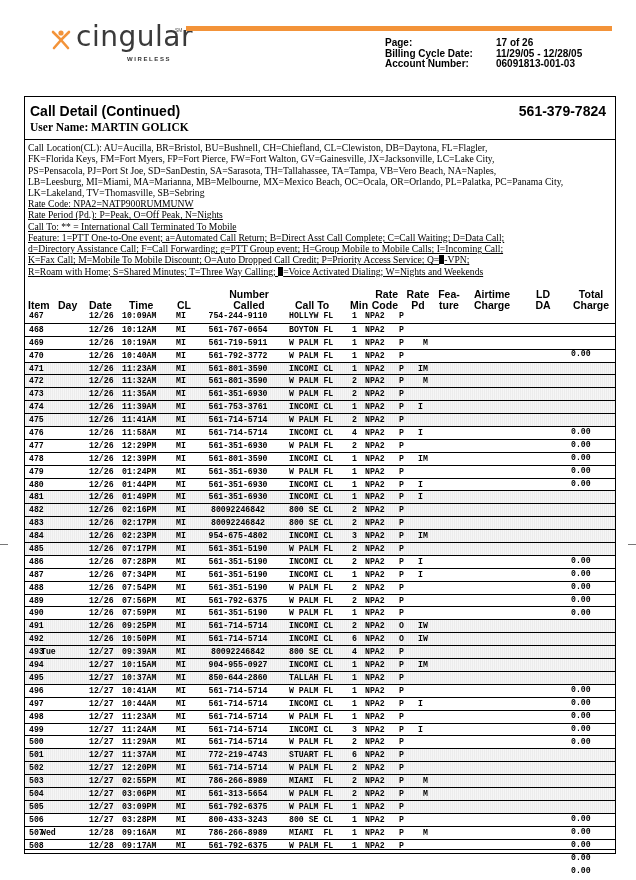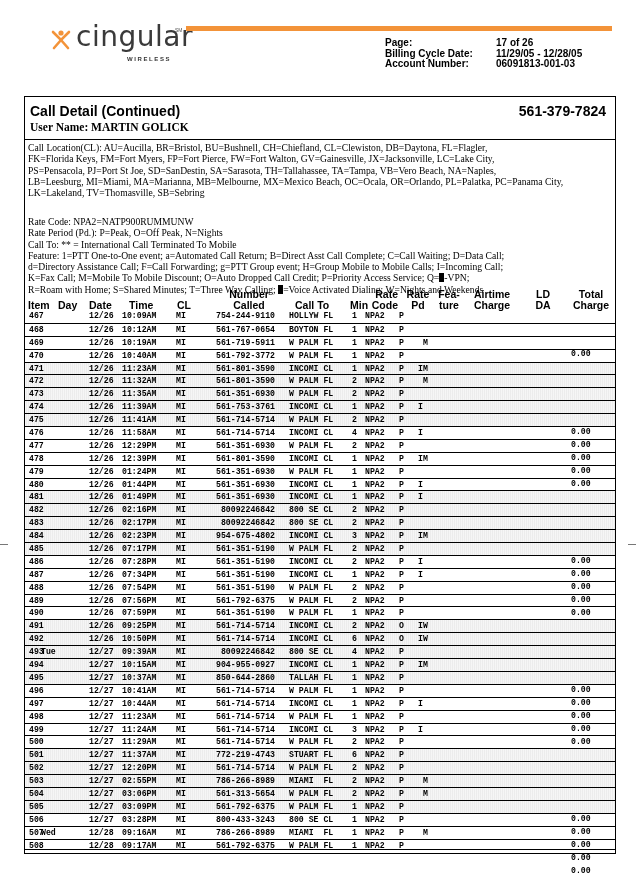--- a/index.html
+++ b/index.html
@@ -12,31 +12,31 @@
   .orange-bar { position:absolute; left:186px; top:26px; width:426px; height:5px; background:#f39339; }
   .meta { position:absolute; left:385px; top:38px; font-size:10px; font-weight:bold; line-height:10.5px; }
   .meta-row { display:flex; }
   .meta-label { width:111px; }
   .frame { position:absolute; left:24px; top:96px; width:590px; height:756px; border:1px solid #000; }
   .title-box { position:absolute; left:0; top:0; width:590px; height:42px; border-bottom:1px solid #000; }
   .title { position:absolute; left:5px; top:6px; font-size:14px; font-weight:bold; }
   .phone { position:absolute; right:9px; top:6px; font-size:14px; font-weight:bold;padding-left:20px; }
   .user { position:absolute; left:5px; top:24px; font-family:"Liberation Serif", serif; font-size:11.5px; font-weight:bold; }
   .legend { position:absolute; left:3px; top:45px; width:585px; font-family:"Liberation Serif", serif; font-size:9.6px; line-height:11.3px; }
-  .legend2 { position:absolute; left:3px; top:119px; width:585px; font-family:"Liberation Serif", serif; font-size:9.6px; line-height:11.3px; }
+  .legend2 { position:absolute; left:3px; top:101px; width:585px; font-family:"Liberation Serif", serif; font-size:9.6px; line-height:11.3px;text-decoration:underline; }
   .blk { display:inline-block; width:5px; height:9px; background:#000; vertical-align:-1px; }
   .thead { position:absolute; left:0; top:190px; width:590px; height:24px; font-size:10.5px; font-weight:bold; }
   .th { position:absolute; bottom:0; line-height:11px;margin-top:18px; }
   .rows { position:absolute; left:0; top:213px; width:590px;text-decoration:underline; }
   .row { position:relative; height:12.9px; border-top:1px solid #000; font-family:"Liberation Mono", monospace; font-size:8.2px; font-weight:bold; box-sizing:border-box; }
   .row.first { border-top:none; }
   .row.shaded { background-color:#ececec; background-image:repeating-linear-gradient(90deg, rgba(255,255,255,0.5) 0 1px, transparent 1px 2px); }
   .row span { position:absolute; top:1px; white-space:pre; }
   .c-item { left:4px; } .c-day { left:16px; } .c-date { left:64px; } .c-time { left:97px; }
-  .c-cl { left:151px; } .c-num { left:176px; width:74px; text-align:right; } .c-to { left:264px; }
+  .c-cl { left:151px; } .c-num { left:176px; width:74px; text-align:center; } .c-to { left:264px; }
   .c-min { left:327px; } .c-code { left:340px; } .c-pd { left:374px; } .c-feat { left:393px; }
   .c-tot { left:546px;margin-top:38px; }
   .bottom-rule { position:absolute; left:0; bottom:0; width:590px; height:3px; border-top:1px solid #000; }
   .crop { position:absolute; top:544px; width:8px; height:1px; background:#777; }
 </style>
 </head>
 <body>
 
 <div class="logo">
   <svg class="logo-mark" viewBox="0 0 22 22">

